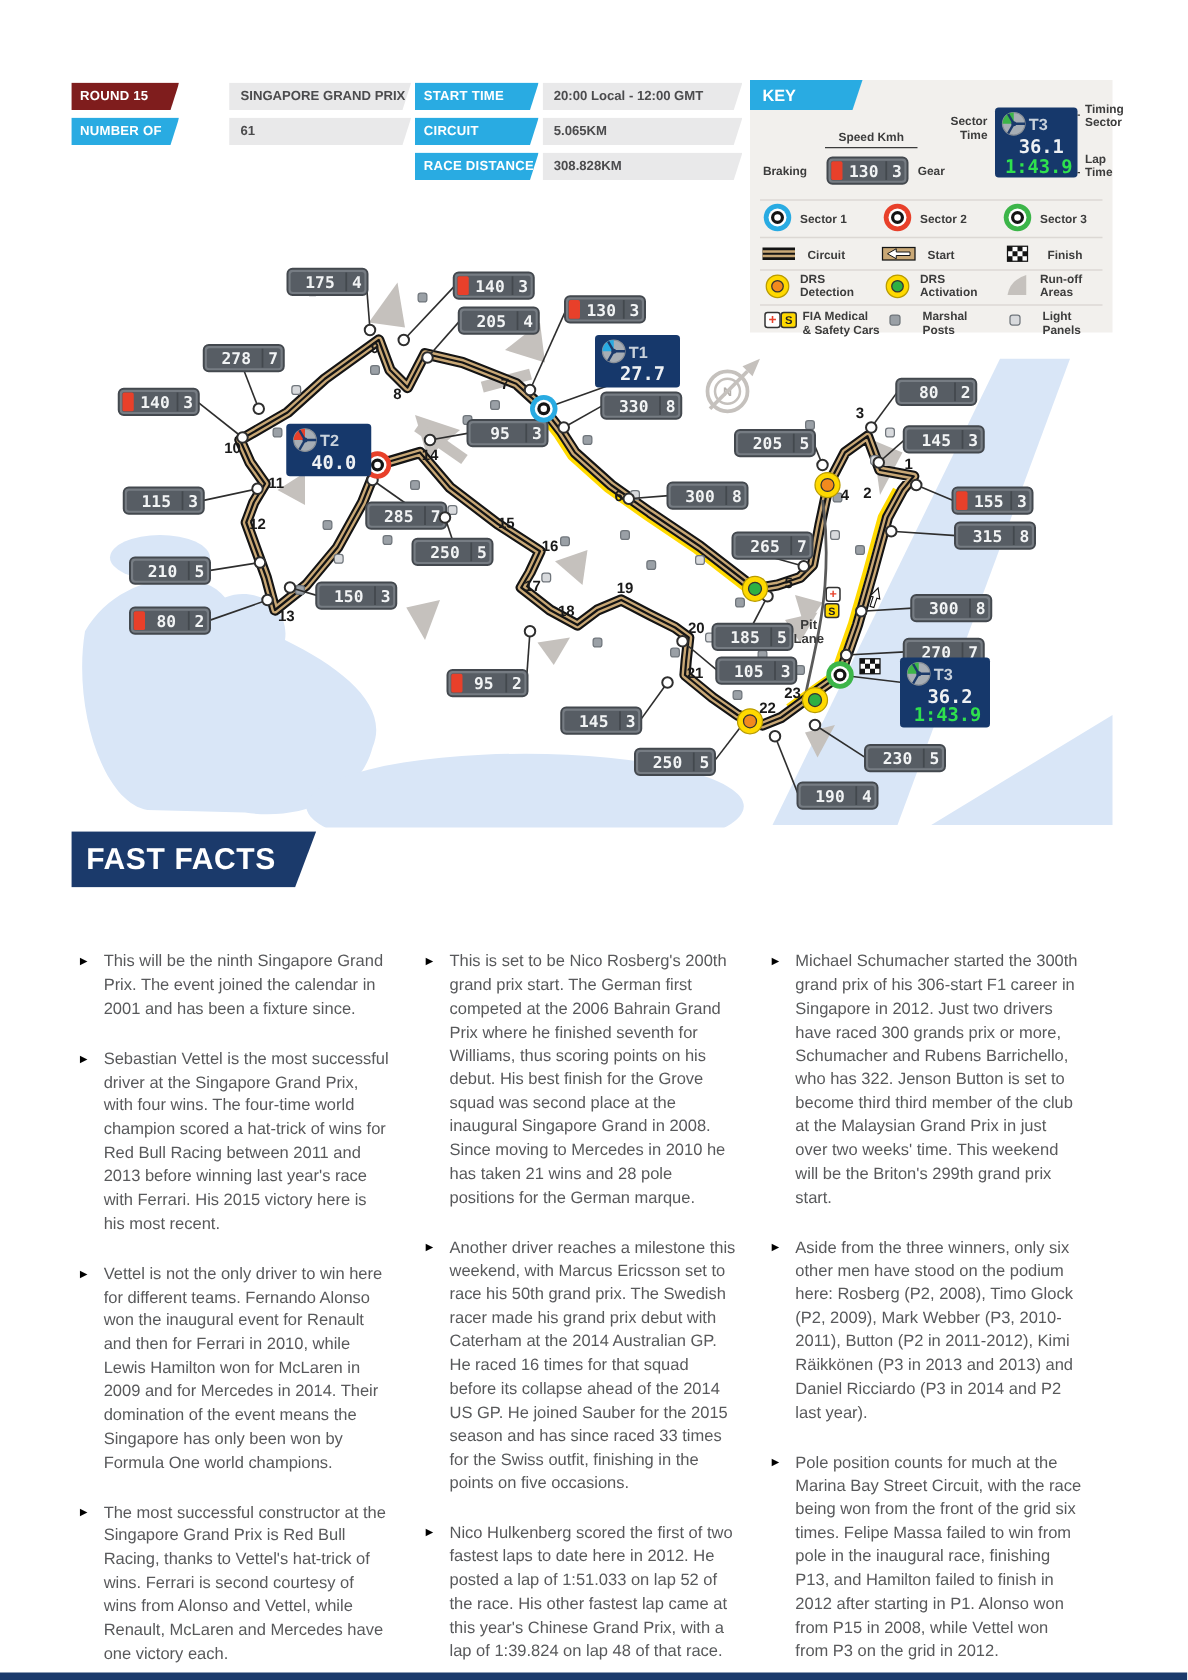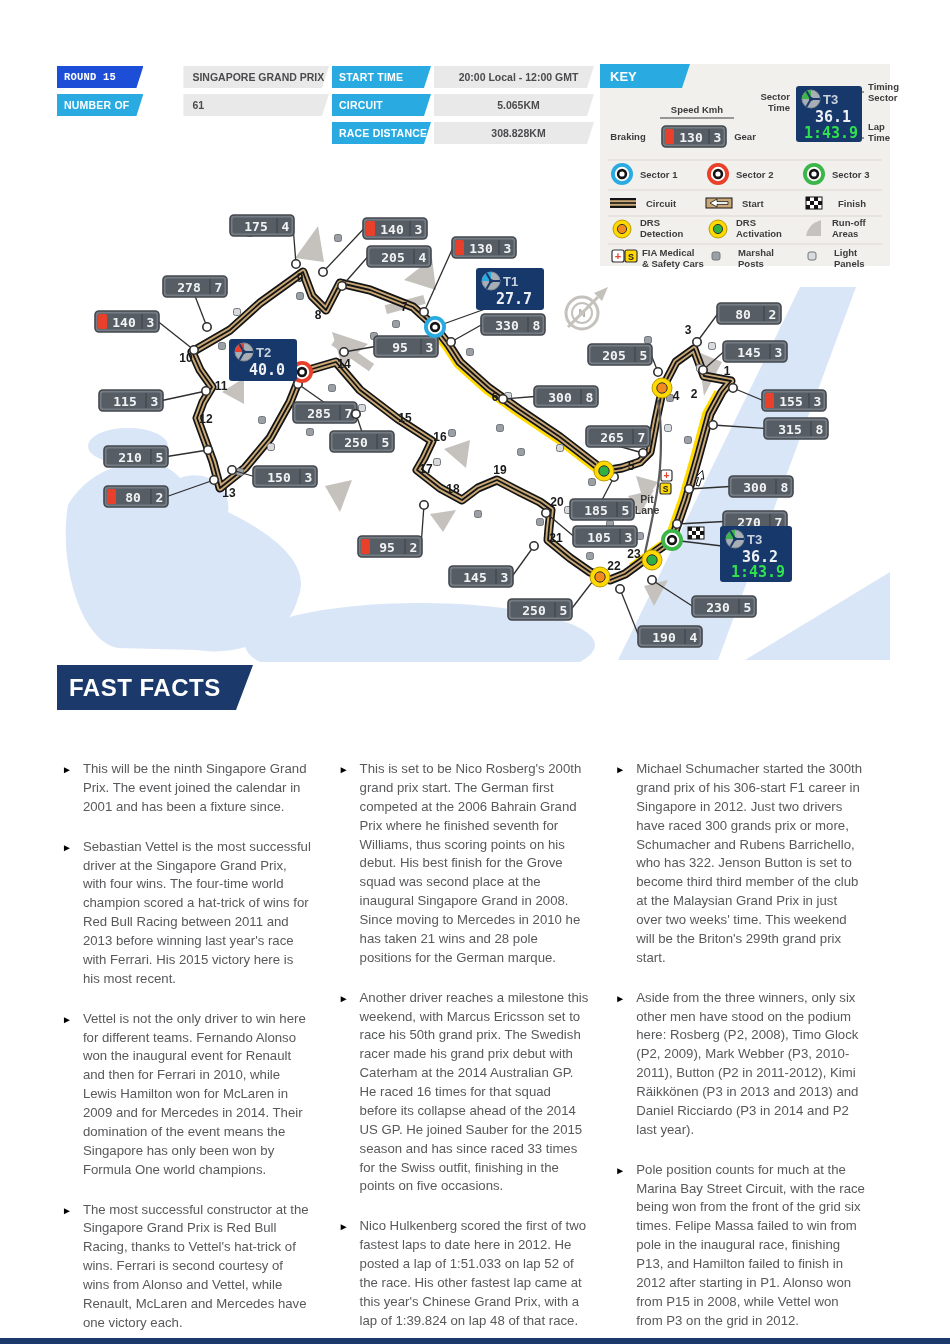--- a/index.html
+++ b/index.html
@@ -6,28 +6,28 @@
   .page{position:relative;width:950px;height:1344px;background:#fff;
         font-family:"Liberation Sans",sans-serif;overflow:hidden;}
   
   .hdr{position:absolute;top:66px;}
   .hdr-left{left:57px;width:272px;}
   .hdr-right{left:332px;width:262px;}
   .hdr-row{display:flex;margin-bottom:6px;height:22px;}
   .hdr-label{background:#29abe2;color:#fff;font-weight:bold;font-size:10.5px;
     line-height:22px;padding-left:7px;box-sizing:border-box;letter-spacing:.2px;
     clip-path:polygon(0 0,100% 0,calc(100% - 7px) 100%,0 100%);}
-  .hdr-label.navy{background:#1d4ed8;font-family:Liberation Mono, monospace;}
+  .hdr-label.navy{background:#7f1d1d;}
   .hdr-value{background:#e9e9ea;color:#4b4b4d;font-weight:bold;font-size:10.5px;
     line-height:22px;padding-left:9px;box-sizing:border-box;margin-left:3px;
     clip-path:polygon(0 0,100% 0,calc(100% - 7px) 100%,0 100%);}
   .hdr-left .hdr-label{width:100px;}
   .hdr-left .hdr-value{width:169px;margin-left:40px;}
   .hdr-right .hdr-label{width:99px;}
-  .hdr-right .hdr-value{width:160px;text-align:center;}
+  .hdr-right .hdr-value{width:160px;}
   
   #mapsvg{position:absolute;left:0;top:0;}
   
   .ff-banner{position:absolute;left:57px;top:665px;width:196px;height:45px;background:#1b3a6b;
     clip-path:polygon(0 0,100% 0,calc(100% - 17px) 100%,0 100%);}
   .ff-banner span{color:#fff;font-size:24px;font-weight:bold;letter-spacing:.5px;
     line-height:45px;padding-left:12px;display:block;}
   .ff-cols{position:absolute;left:62px;top:760px;width:830px;display:flex;}
   .ff-col{width:258px;margin-right:27px;}
   .ff-item{display:flex;margin-bottom:21px;}

